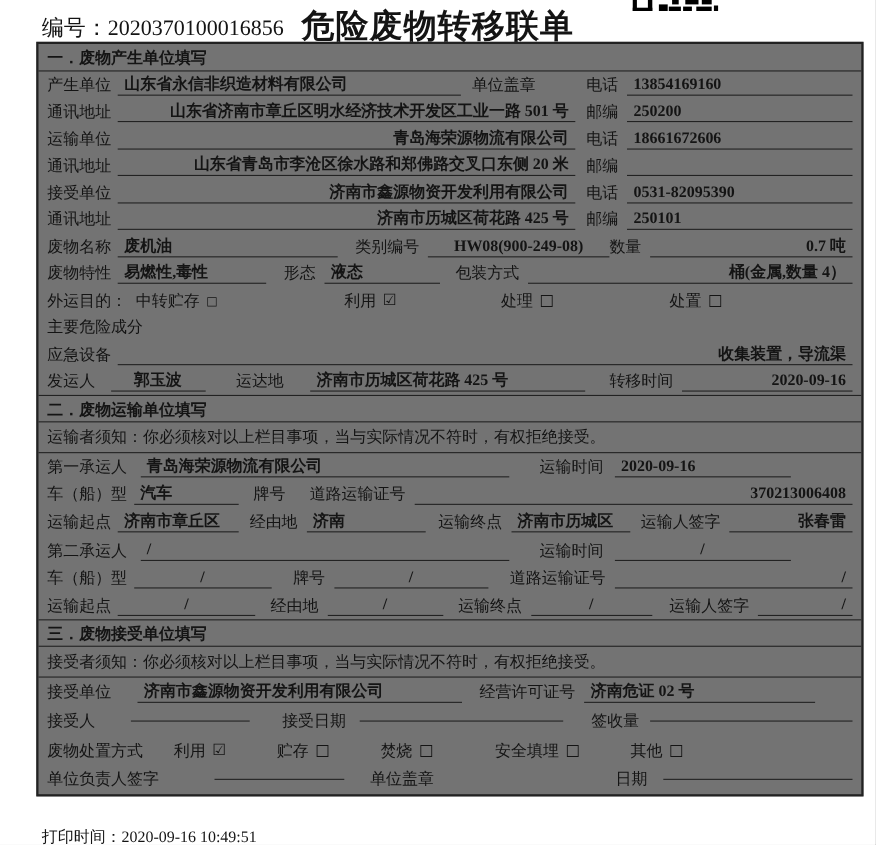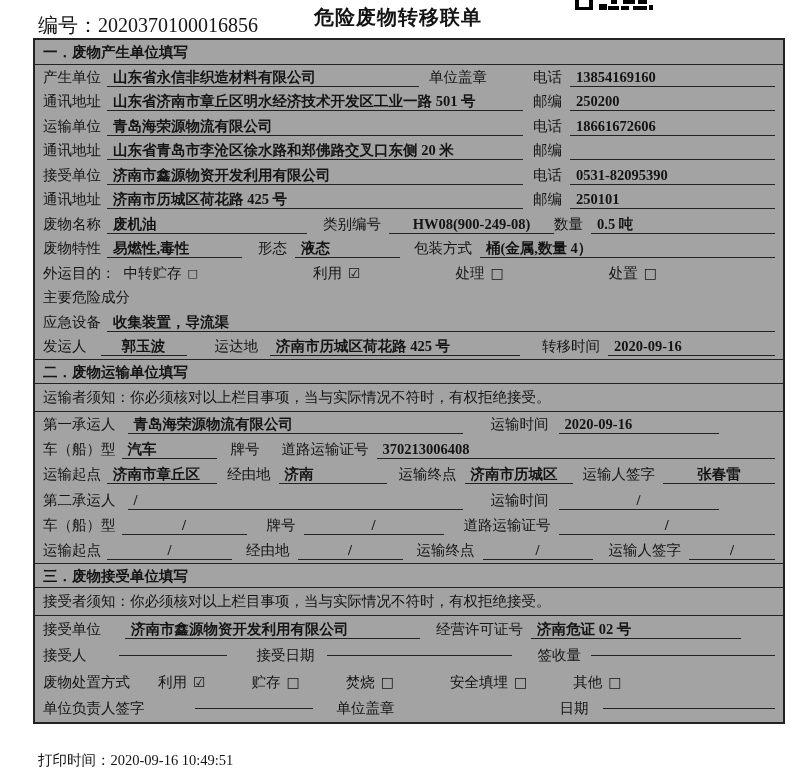--- a/index.html
+++ b/index.html
@@ -3,41 +3,41 @@
 <meta charset="utf-8">
 <style>
   * { box-sizing: border-box; margin: 0; padding: 0; }
   html,body { width:796px; height:768px; background:#ffffff; overflow:hidden;
     font-family:"Liberation Serif","DejaVu Serif",serif; color:#141414; }
   .page { position:relative; width:796px; height:768px; }
 
   
   .doc-number { position:absolute; left:38px; top:12px; font-size:20px; white-space:nowrap; }
   .doc-title { position:absolute; left:0; right:0; top:4px; text-align:center;
-    font-size:20px; font-weight:bold; letter-spacing:1px; }
+    font-size:30px; font-weight:bold; letter-spacing:1px; }
   .qr-frag { position:absolute; left:575px; top:0; }
 
   
-  .form-box { position:absolute; left:33px; top:38px; width:752px; border:2px solid #222; background:#a3a3a3; }
+  .form-box { position:absolute; left:33px; top:38px; width:752px; border:2px solid #222; background:#737373; }
 
   .sec-h { font-size:14.5px; font-weight:bold; padding:3px 8px 2px 8px; height:25px;
     border-bottom:1.5px solid #222; display:flex; align-items:center; }
   .sec-h.mid { border-top:1.5px solid #222; }
 
   .row { display:flex; align-items:center; padding:0 8px; font-size:14.5px; white-space:nowrap; }
   .s1 .row { height:24.5px; }
   .s2 .row { height:25.2px; }
   .s3 .row { height:26.5px; }
   .notice { height:28px !important; border-bottom:1.5px solid #222; }
 
   .lbl { white-space:nowrap; }
   .fld { border-bottom:1.4px solid #222; padding:0 6px 0 6px; white-space:nowrap;
     display:inline-block; line-height:18px;font-weight:bold; }
   .ctr { text-align:center; }
-  .grow { flex:1 1 auto; }
+  .grow { flex:1 1 auto;text-align:right; }
   .rg { margin-left:auto; display:flex; width:242px; }
   .rg .lbl { margin-right:8px; }
   .rg .fld { flex:1 1 auto; }
   .gap6 { margin-right:6px; } .gap10 { margin-left:10px; }
 
   .chk { font-family:"DejaVu Sans",sans-serif; font-size:14px; margin-left:6px; }
   .chk.small { font-size:11px; }
 
   .footer { position:absolute; left:38px; top:751px; font-size:14.5px; }
 </style>
@@ -124,21 +124,21 @@
             <span class="fld">250101</span>
           </span>
       </div>
 
       <div class="row">
         <span class="lbl gap6">废物名称</span>
         <span class="fld" style="min-width:200px">废机油</span>
         <span class="lbl" style="margin-left:16px;margin-right:8px">类别编号</span>
         <span class="fld ctr" style="min-width:165px">HW08(900-249-08)</span>
         <span class="lbl" style="margin-left:0;margin-right:8px">数量</span>
-        <span class="fld grow">0.5 吨</span>
+        <span class="fld grow">0.7 吨</span>
       </div>
 
       <div class="row">
         <span class="lbl gap6">废物特性</span>
         <span class="fld" style="min-width:135px">易燃性,毒性</span>
         <span class="lbl" style="margin-left:16px;margin-right:8px">形态</span>
         <span class="fld" style="min-width:105px">液态</span>
         <span class="lbl" style="margin-left:14px;margin-right:8px">包装方式</span>
         <span class="fld grow">桶(金属,数量 4）</span>
       </div>
@@ -161,21 +161,21 @@
 
 
       <div class="row">
         <span class="lbl gap6">应急设备</span>
         <span class="fld grow">收集装置，导流渠</span>
       </div>
 
       <div class="row">
         <span class="lbl" style="margin-right:14px">发运人</span>
         <span class="fld ctr" style="min-width:86px">郭玉波</span>
-        <span class="lbl" style="margin-left:28px;margin-right:12px">运达地</span>
+        <span class="lbl" style="margin-left:28px;margin-right:24px">运达地</span>
         <span class="fld" style="min-width:250px">济南市历城区荷花路 425 号</span>
         <span class="lbl" style="margin-left:22px;margin-right:8px">转移时间</span>
         <span class="fld grow">2020-09-16</span>
       </div>
     </div>
 
     <div class="s2">
       <div class="sec-h mid">二．废物运输单位填写</div>
 
       <div class="row notice">运输者须知：你必须核对以上栏目事项，当与实际情况不符时，有权拒绝接受。</div>

